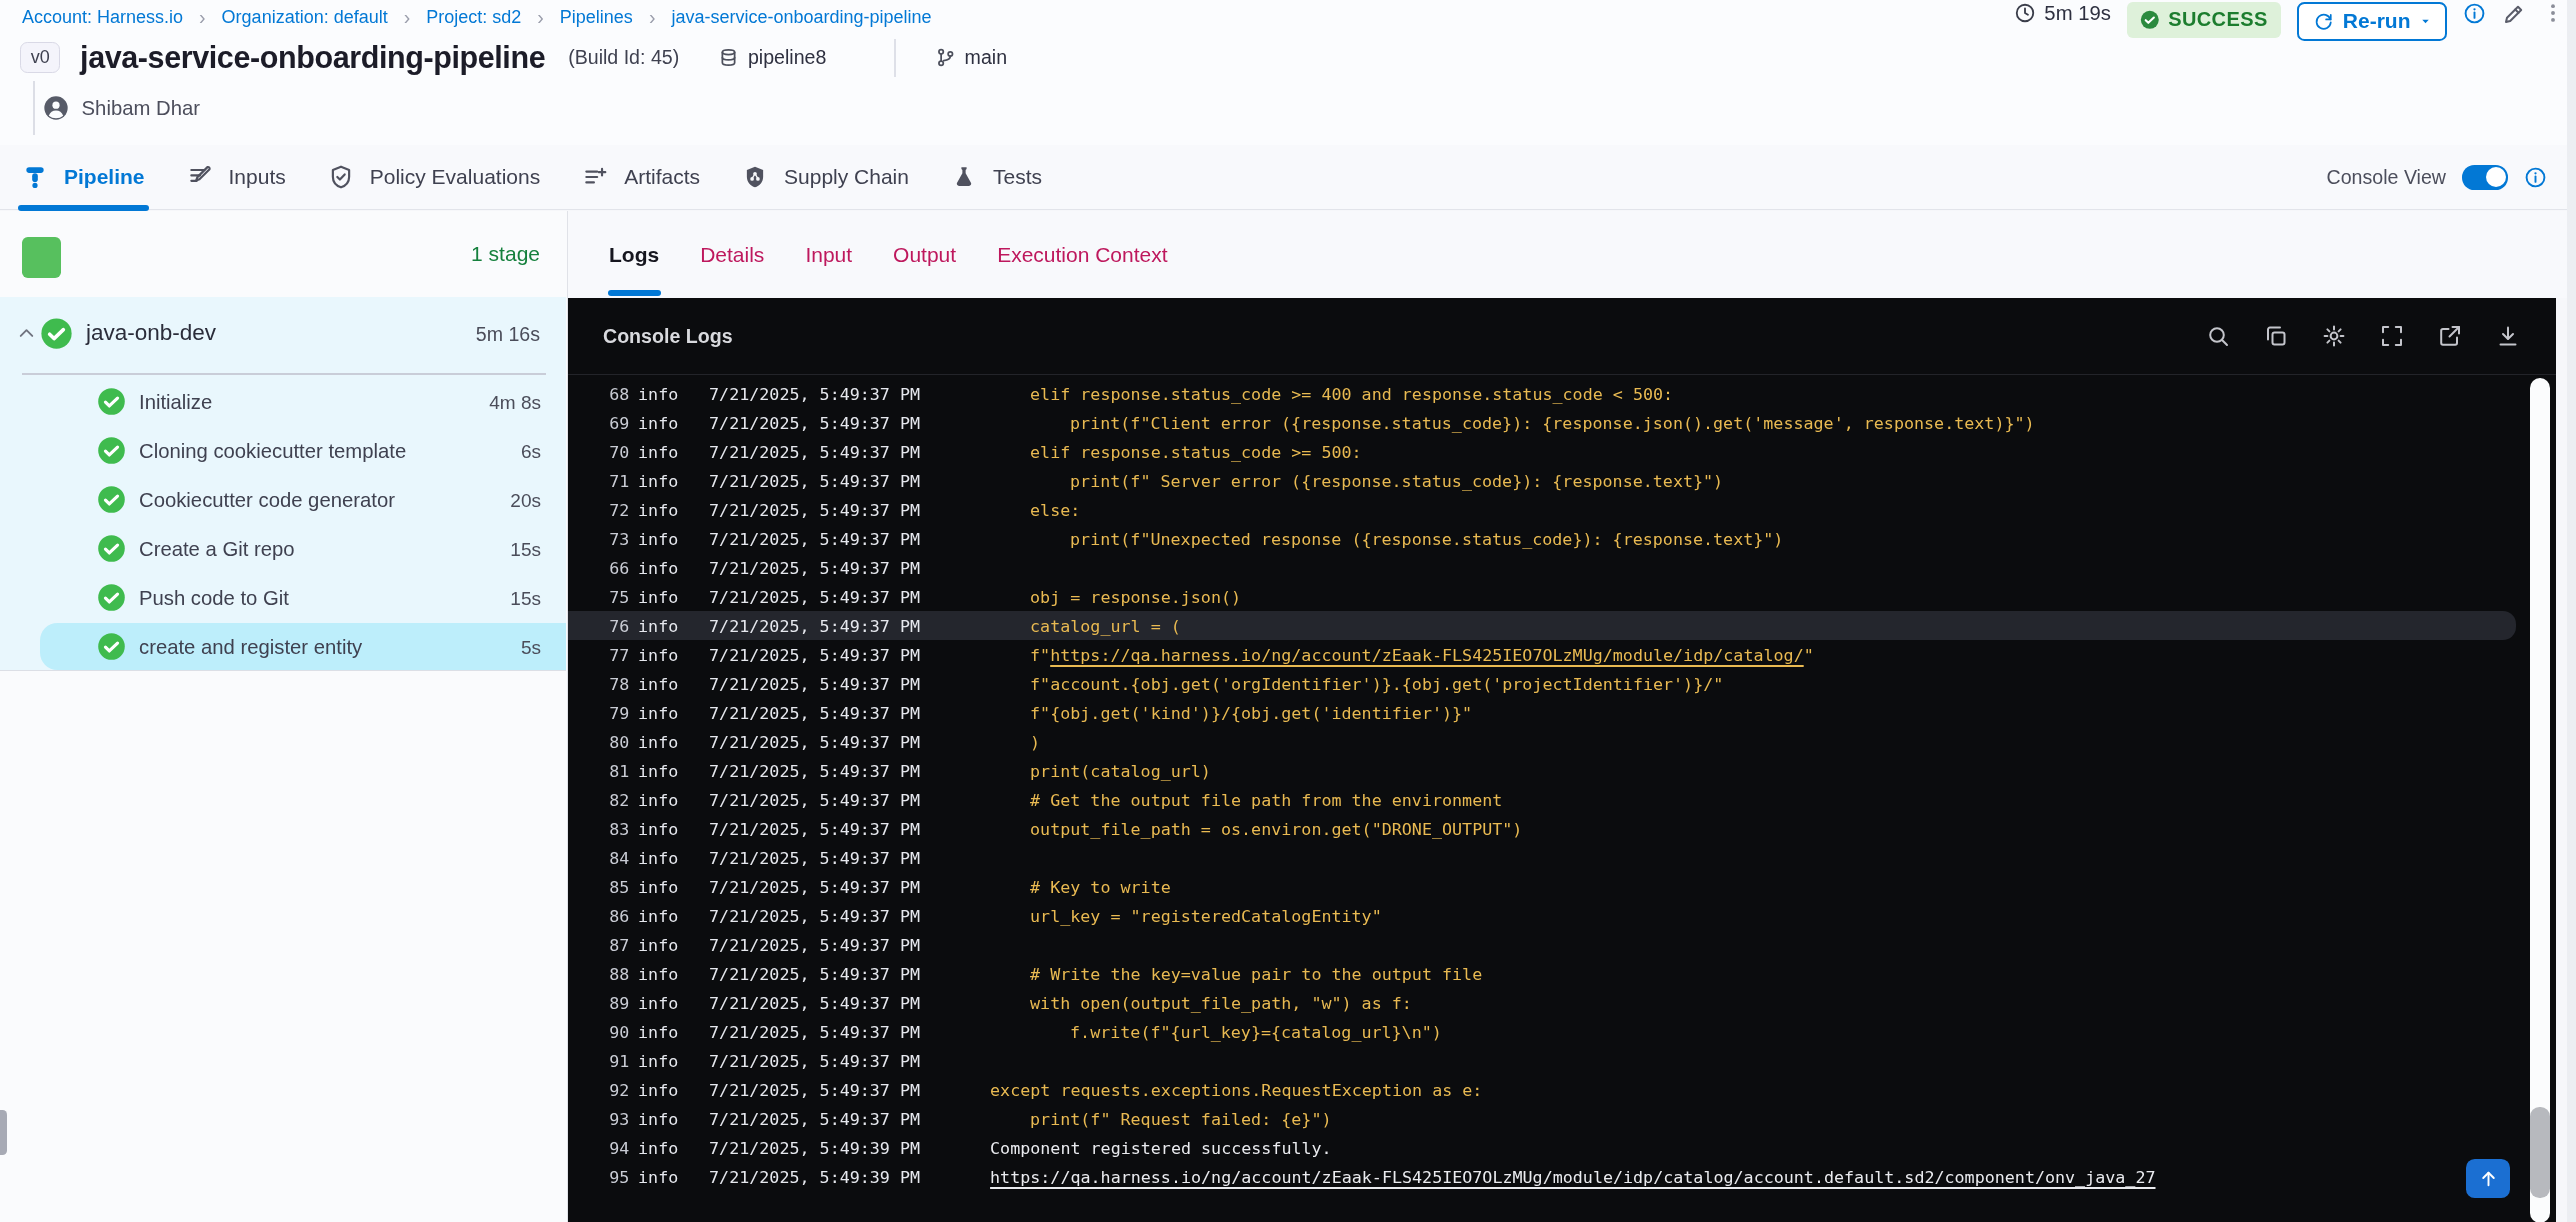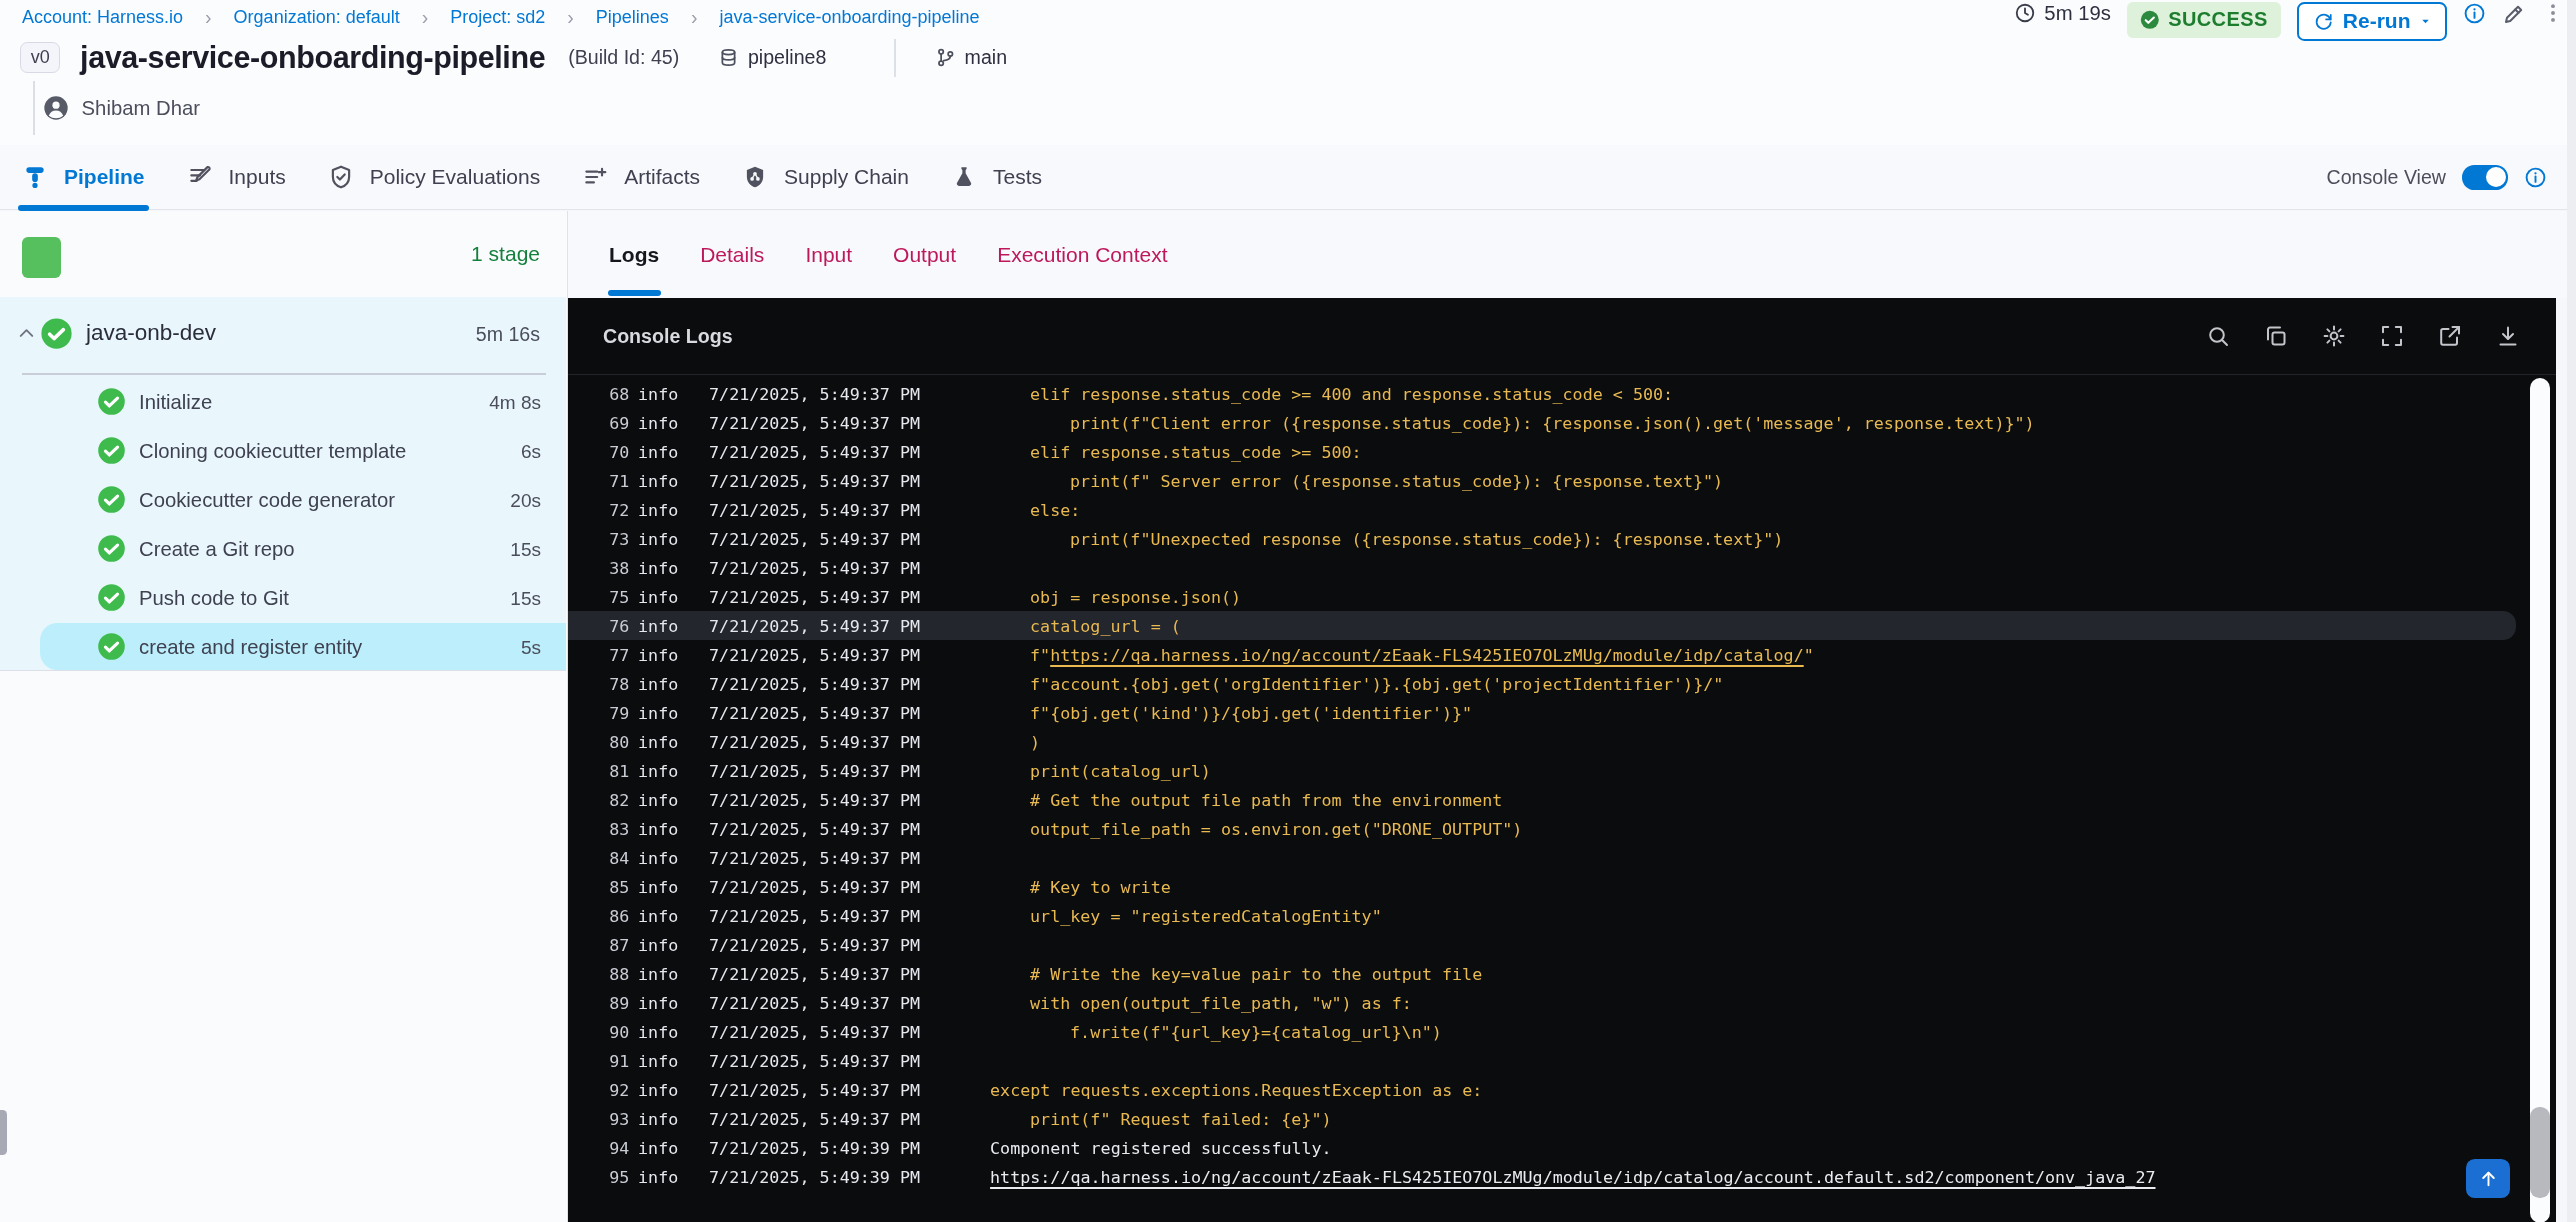--- a/index.html
+++ b/index.html
@@ -6,21 +6,21 @@
   html,body { background:#f6f7fa; }
   #app {
     position:relative; width:2576px; height:1223px; overflow:hidden;
     font-family:"Liberation Sans", sans-serif; color:#1d1d2b; background:#f6f7fa;
   }
   .ic { display:inline-flex; align-items:center; justify-content:center; line-height:0; }
   .ic svg { width:1em; height:1em; }
 
   
   .topbar { position:absolute; left:0; top:0; width:2576px; height:145px; background:#fbfcfe; }
-  .breadcrumb { position:absolute; left:22px; top:5.8px; display:flex; align-items:center; gap:22px; font-size:18px; }
+  .breadcrumb { position:absolute; left:22px; top:5.8px; display:flex; align-items:center; gap:16px; font-size:18px; }
   .crumb { color:var(--accent,#0278d5); cursor:pointer; }
   .crumb-sep { color:#9a9dab; font-size:19.6px; }
   .top-actions { position:absolute; right:11.6px; top:1.5px; height:41px; display:flex; align-items:flex-start; gap:16px; }
   .duration { display:flex; align-items:center; gap:8.7px; font-size:20.3px; color:#2e3040; }
   .duration .ic { font-size:22px; color:#3a3d4a; }
   .badge-success { display:flex; align-items:center; gap:8.7px; background:#def1da; border-radius:5.8px; padding:6.5px 13px;
     color:var(--success-dark,#1c7d2e); font-size:20px; font-weight:bold; letter-spacing:0.4px; }
   .badge-success .ic { font-size:19.6px; color:#2b8a3e; }
   .btn-rerun { display:flex; align-items:center; gap:9.4px; background:#fff; border:2.2px solid var(--accent,#0278d5);
     border-radius:7.3px; height:39px; padding:0 14.5px; color:var(--accent,#0278d5); font-size:21px; font-weight:bold;
@@ -439,21 +439,21 @@
             </span>
           </div>
       </div>
       <div class="lines" id="lines">
           <div class="line"><span class="ln">68</span><span class="lv">info</span><span class="tstamp">7/21/2025, 5:49:37 PM</span><span class="code" style="padding-left: 40px;"><span>elif response.status_code &gt;= 400 and response.status_code &lt; 500:</span></span></div>
           <div class="line"><span class="ln">69</span><span class="lv">info</span><span class="tstamp">7/21/2025, 5:49:37 PM</span><span class="code" style="padding-left: 80px;"><span>print(f"Client error ({response.status_code}): {response.json().get('message', response.text)}")</span></span></div>
           <div class="line"><span class="ln">70</span><span class="lv">info</span><span class="tstamp">7/21/2025, 5:49:37 PM</span><span class="code" style="padding-left: 40px;"><span>elif response.status_code &gt;= 500:</span></span></div>
           <div class="line"><span class="ln">71</span><span class="lv">info</span><span class="tstamp">7/21/2025, 5:49:37 PM</span><span class="code" style="padding-left: 80px;"><span>print(f" Server error ({response.status_code}): {response.text}")</span></span></div>
           <div class="line"><span class="ln">72</span><span class="lv">info</span><span class="tstamp">7/21/2025, 5:49:37 PM</span><span class="code" style="padding-left: 40px;"><span>else:</span></span></div>
           <div class="line"><span class="ln">73</span><span class="lv">info</span><span class="tstamp">7/21/2025, 5:49:37 PM</span><span class="code" style="padding-left: 80px;"><span>print(f"Unexpected response ({response.status_code}): {response.text}")</span></span></div>
-          <div class="line"><span class="ln">38</span><span class="lv">info</span><span class="tstamp">7/21/2025, 5:49:37 PM</span><span class="code" style="padding-left: 0px;"></span></div>
+          <div class="line"><span class="ln">66</span><span class="lv">info</span><span class="tstamp">7/21/2025, 5:49:37 PM</span><span class="code" style="padding-left: 0px;"></span></div>
           <div class="line"><span class="ln">75</span><span class="lv">info</span><span class="tstamp">7/21/2025, 5:49:37 PM</span><span class="code" style="padding-left: 40px;"><span>obj = response.json()</span></span></div>
           <div class="line hl"><span class="ln">76</span><span class="lv">info</span><span class="tstamp">7/21/2025, 5:49:37 PM</span><span class="code" style="padding-left: 40px;"><span>catalog_url = (</span></span></div>
           <div class="line"><span class="ln">77</span><span class="lv">info</span><span class="tstamp">7/21/2025, 5:49:37 PM</span><span class="code" style="padding-left: 40px;"><span>f"</span><span class="u">https://qa.harness.io/ng/account/zEaak-FLS425IEO7OLzMUg/module/idp/catalog/</span><span>"</span></span></div>
           <div class="line"><span class="ln">78</span><span class="lv">info</span><span class="tstamp">7/21/2025, 5:49:37 PM</span><span class="code" style="padding-left: 40px;"><span>f"account.{obj.get('orgIdentifier')}.{obj.get('projectIdentifier')}/"</span></span></div>
           <div class="line"><span class="ln">79</span><span class="lv">info</span><span class="tstamp">7/21/2025, 5:49:37 PM</span><span class="code" style="padding-left: 40px;"><span>f"{obj.get('kind')}/{obj.get('identifier')}"</span></span></div>
           <div class="line"><span class="ln">80</span><span class="lv">info</span><span class="tstamp">7/21/2025, 5:49:37 PM</span><span class="code" style="padding-left: 40px;"><span>)</span></span></div>
           <div class="line"><span class="ln">81</span><span class="lv">info</span><span class="tstamp">7/21/2025, 5:49:37 PM</span><span class="code" style="padding-left: 40px;"><span>print(catalog_url)</span></span></div>
           <div class="line"><span class="ln">82</span><span class="lv">info</span><span class="tstamp">7/21/2025, 5:49:37 PM</span><span class="code" style="padding-left: 40px;"><span># Get the output file path from the environment</span></span></div>
           <div class="line"><span class="ln">83</span><span class="lv">info</span><span class="tstamp">7/21/2025, 5:49:37 PM</span><span class="code" style="padding-left: 40px;"><span>output_file_path = os.environ.get("DRONE_OUTPUT")</span></span></div>
           <div class="line"><span class="ln">84</span><span class="lv">info</span><span class="tstamp">7/21/2025, 5:49:37 PM</span><span class="code" style="padding-left: 0px;"></span></div>

